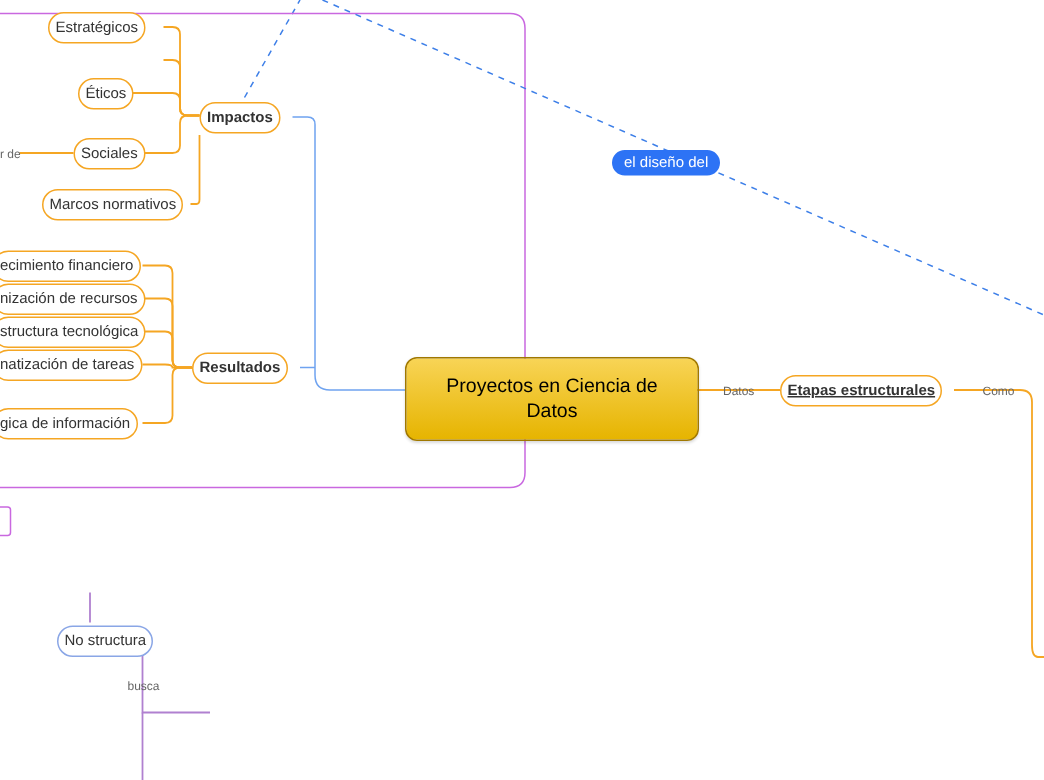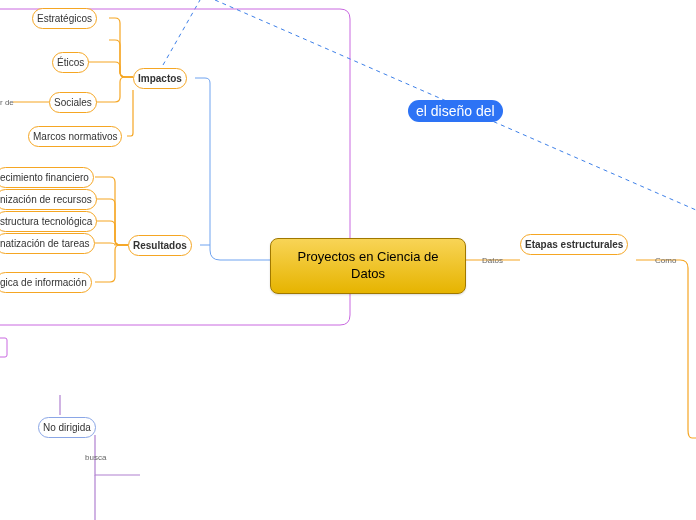--- a/index.html
+++ b/index.html
@@ -66,21 +66,21 @@
   .node.blue {
     background: #fff;
     border: 1.5px solid #8aa6e6;
     color: #333;
   }
   
   .node.bluefill {
     background: #2d73f5;
     color: #fff;
     border: none;
-    font-size: 14px;
+    font-size: 10px;
     padding: 3px 8px;
   }
   
   .tiny-label {
     position: absolute;
     font-size: 8px;
     color: #666;
   }
 </style>
 </head>
@@ -162,28 +162,28 @@
 <div class="node orange" style="left:-5px; top:211px;">
   <span>structura tecnológica</span>
 </div>
 <div class="node orange" style="left:-5px; top:233px;">
   <span>natización de tareas</span>
 </div>
 <div class="node orange" style="left:-5px; top:272px;">
   <span>gica de información</span>
 </div>
 
-<div class="node orange bold" style="left:520px; top:234px;">
+<div class="node orange bold" style="left:520px; top:250px;text-decoration:underline;">
   <span>Etapas estructurales</span>
 </div>
 <div class="tiny-label" style="left:482px; top:256px;">Datos</div>
 <div class="tiny-label" style="left:655px; top:256px;">Como</div>
 
 <div class="node bluefill" style="left:408px; top:100px;">
   <span>el diseño del</span>
 </div>
 
 <div class="node blue" style="left:38px; top:417px;">
-  <span>No dirigida</span>
+  <span>No structura</span>
 </div>
 <div class="tiny-label" style="left:85px; top:453px;">busca</div>
 
 </div>
 
 </body></html>

